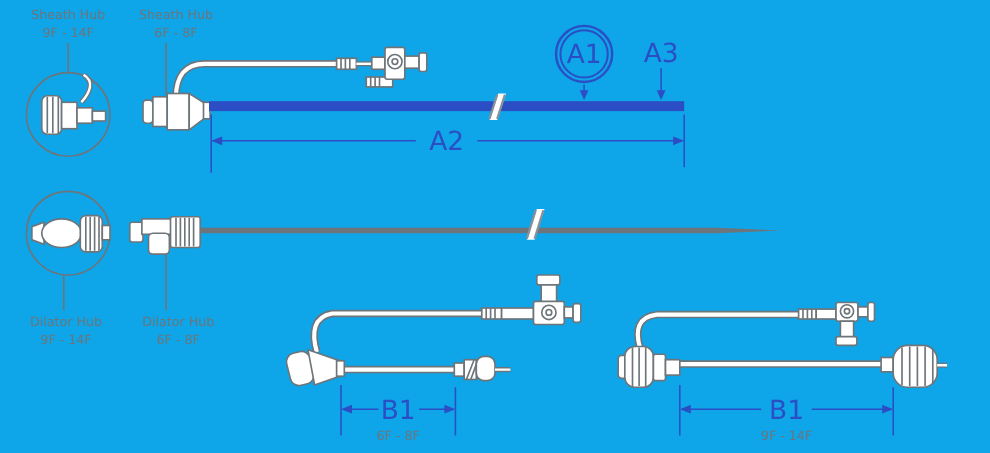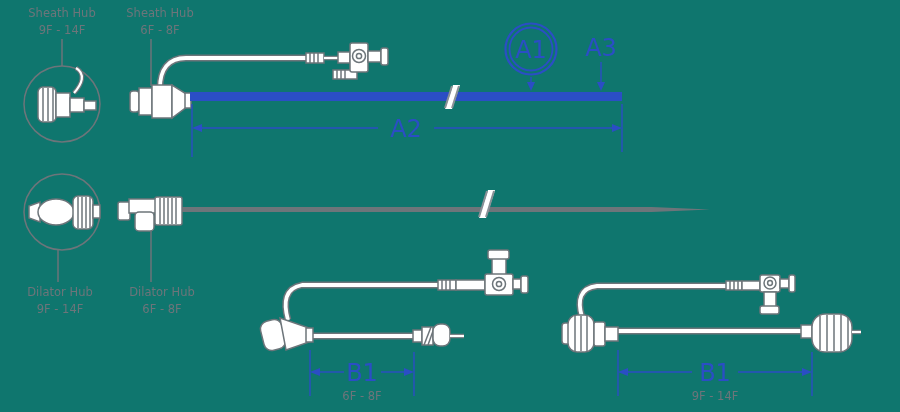--- a/index.html
+++ b/index.html
@@ -1,17 +1,17 @@
 <!DOCTYPE html>
 <html style="--accent: #2b4ec5; --line: #6d757a; --breakmark: #8a9096;"><head>
 <meta charset="utf-8">
 <style>
   :root { --accent:#2b4ec5; --line:#6d757a; --breakmark:#8a9096; }
   html,body { margin:0; padding:0; background:#fff; }
-  #canvas { position:relative; width:900px; height:412px; background:#0f766e; overflow:hidden; }
+  #canvas { position:relative; width:900px; height:412px; background:#0ea5e9; overflow:hidden; }
   svg { display:block; }
   .s   { stroke:var(--line); stroke-width:1.5; fill:none; }
   .sf  { stroke:var(--line); stroke-width:1.5; fill:#fff; }
   .t7  { stroke:var(--line); stroke-width:6.8; fill:none; }
   .t7i { stroke:#fff; stroke-width:3.8; fill:none; }
   .t5  { stroke:var(--line); stroke-width:4.6; fill:none; }
   .t5i { stroke:#fff; stroke-width:2.2; fill:none; }
   .dim { stroke:var(--accent); stroke-width:1.4; fill:none; }
   .dimf{ fill:var(--accent); }
   .brk { stroke:var(--breakmark); stroke-width:2; fill:none; }

